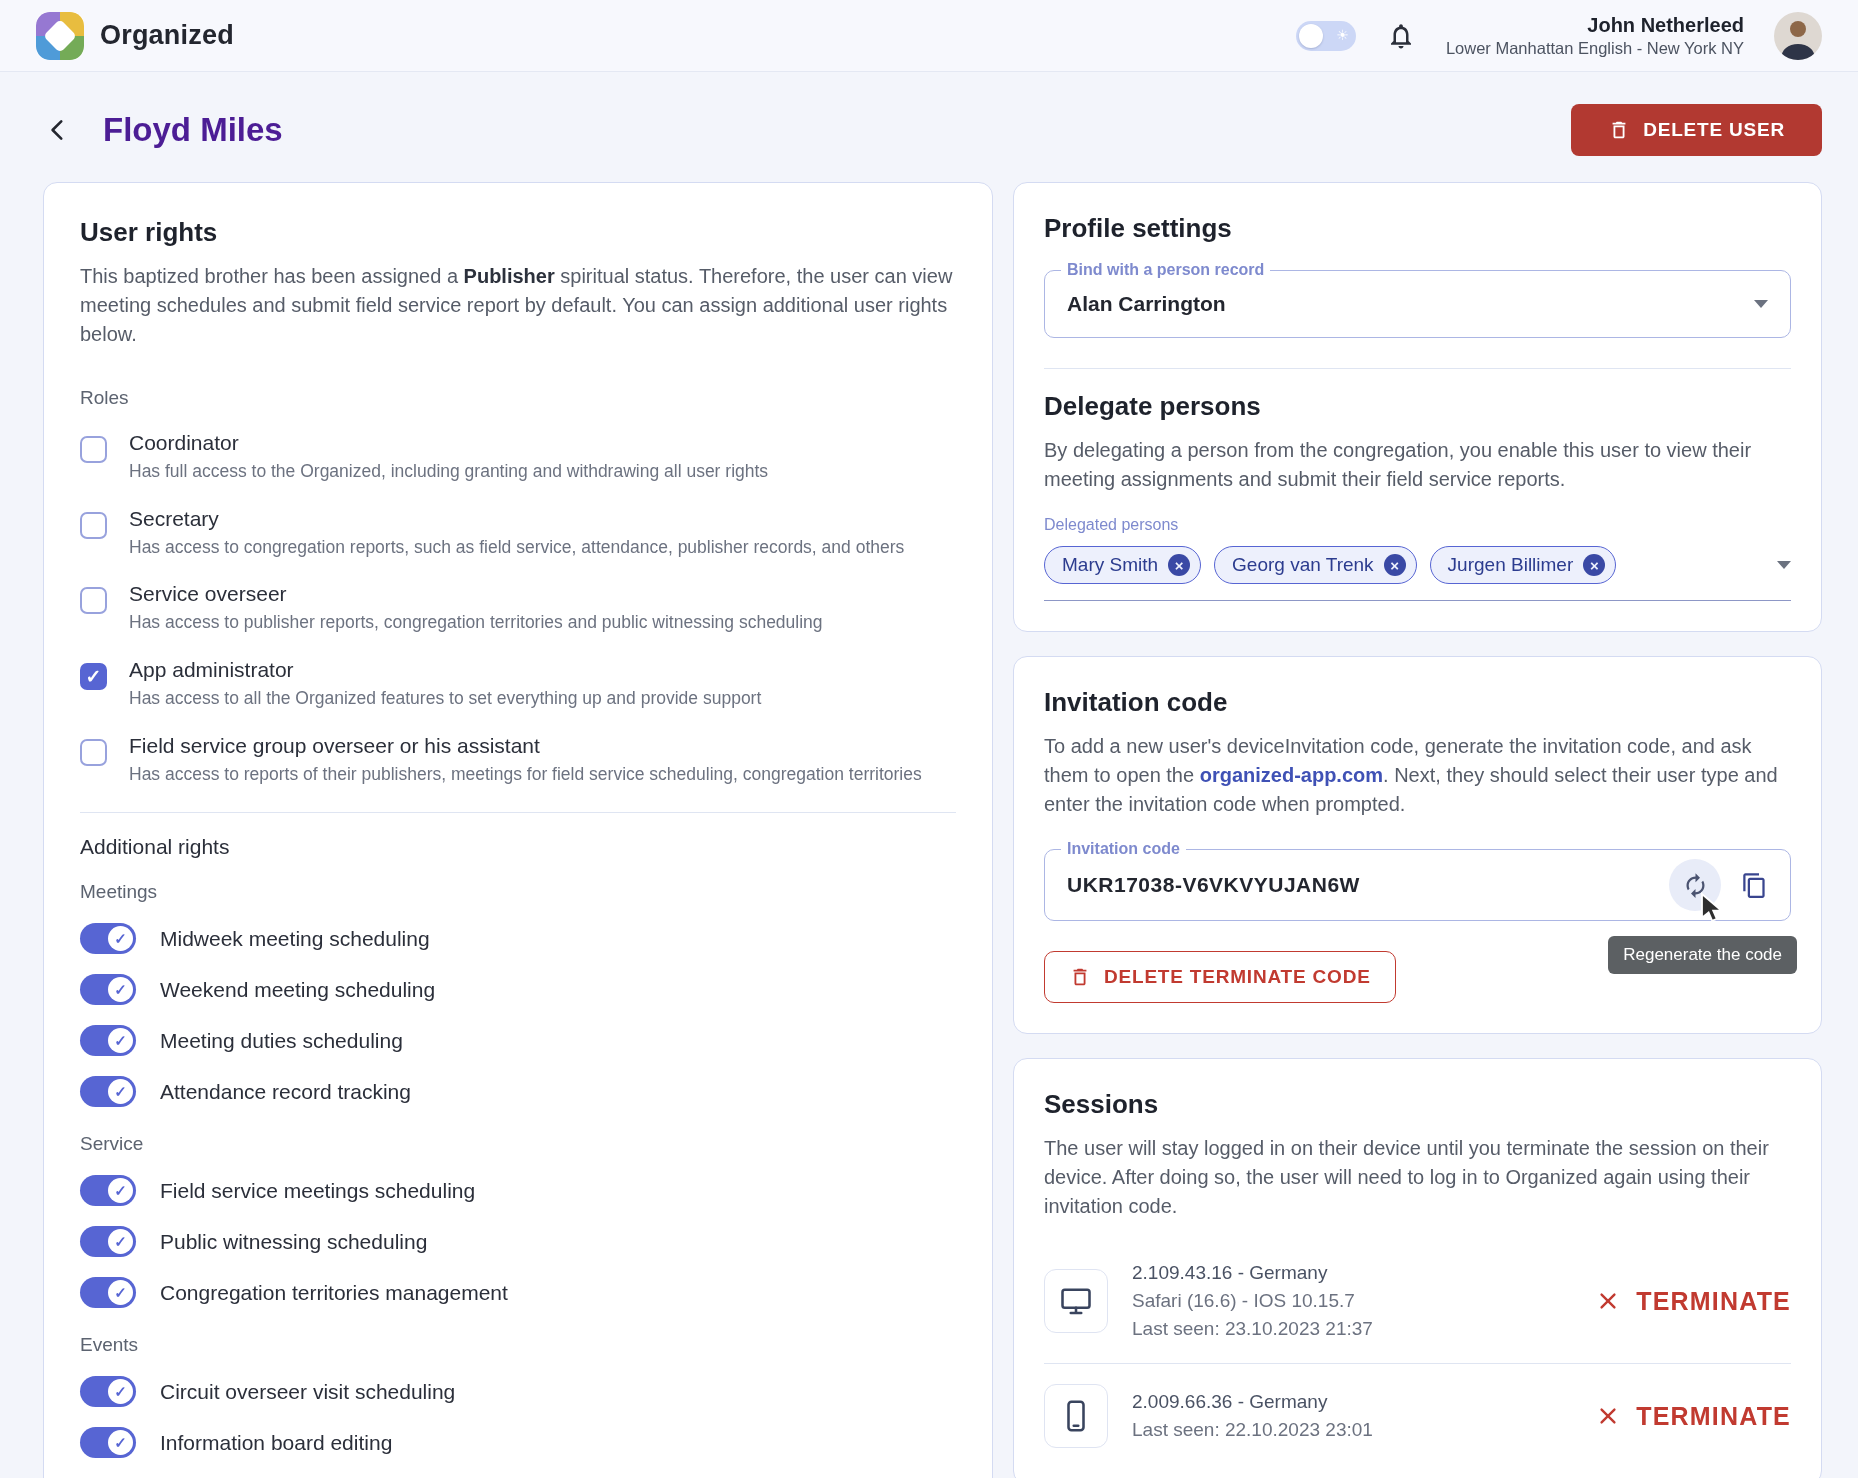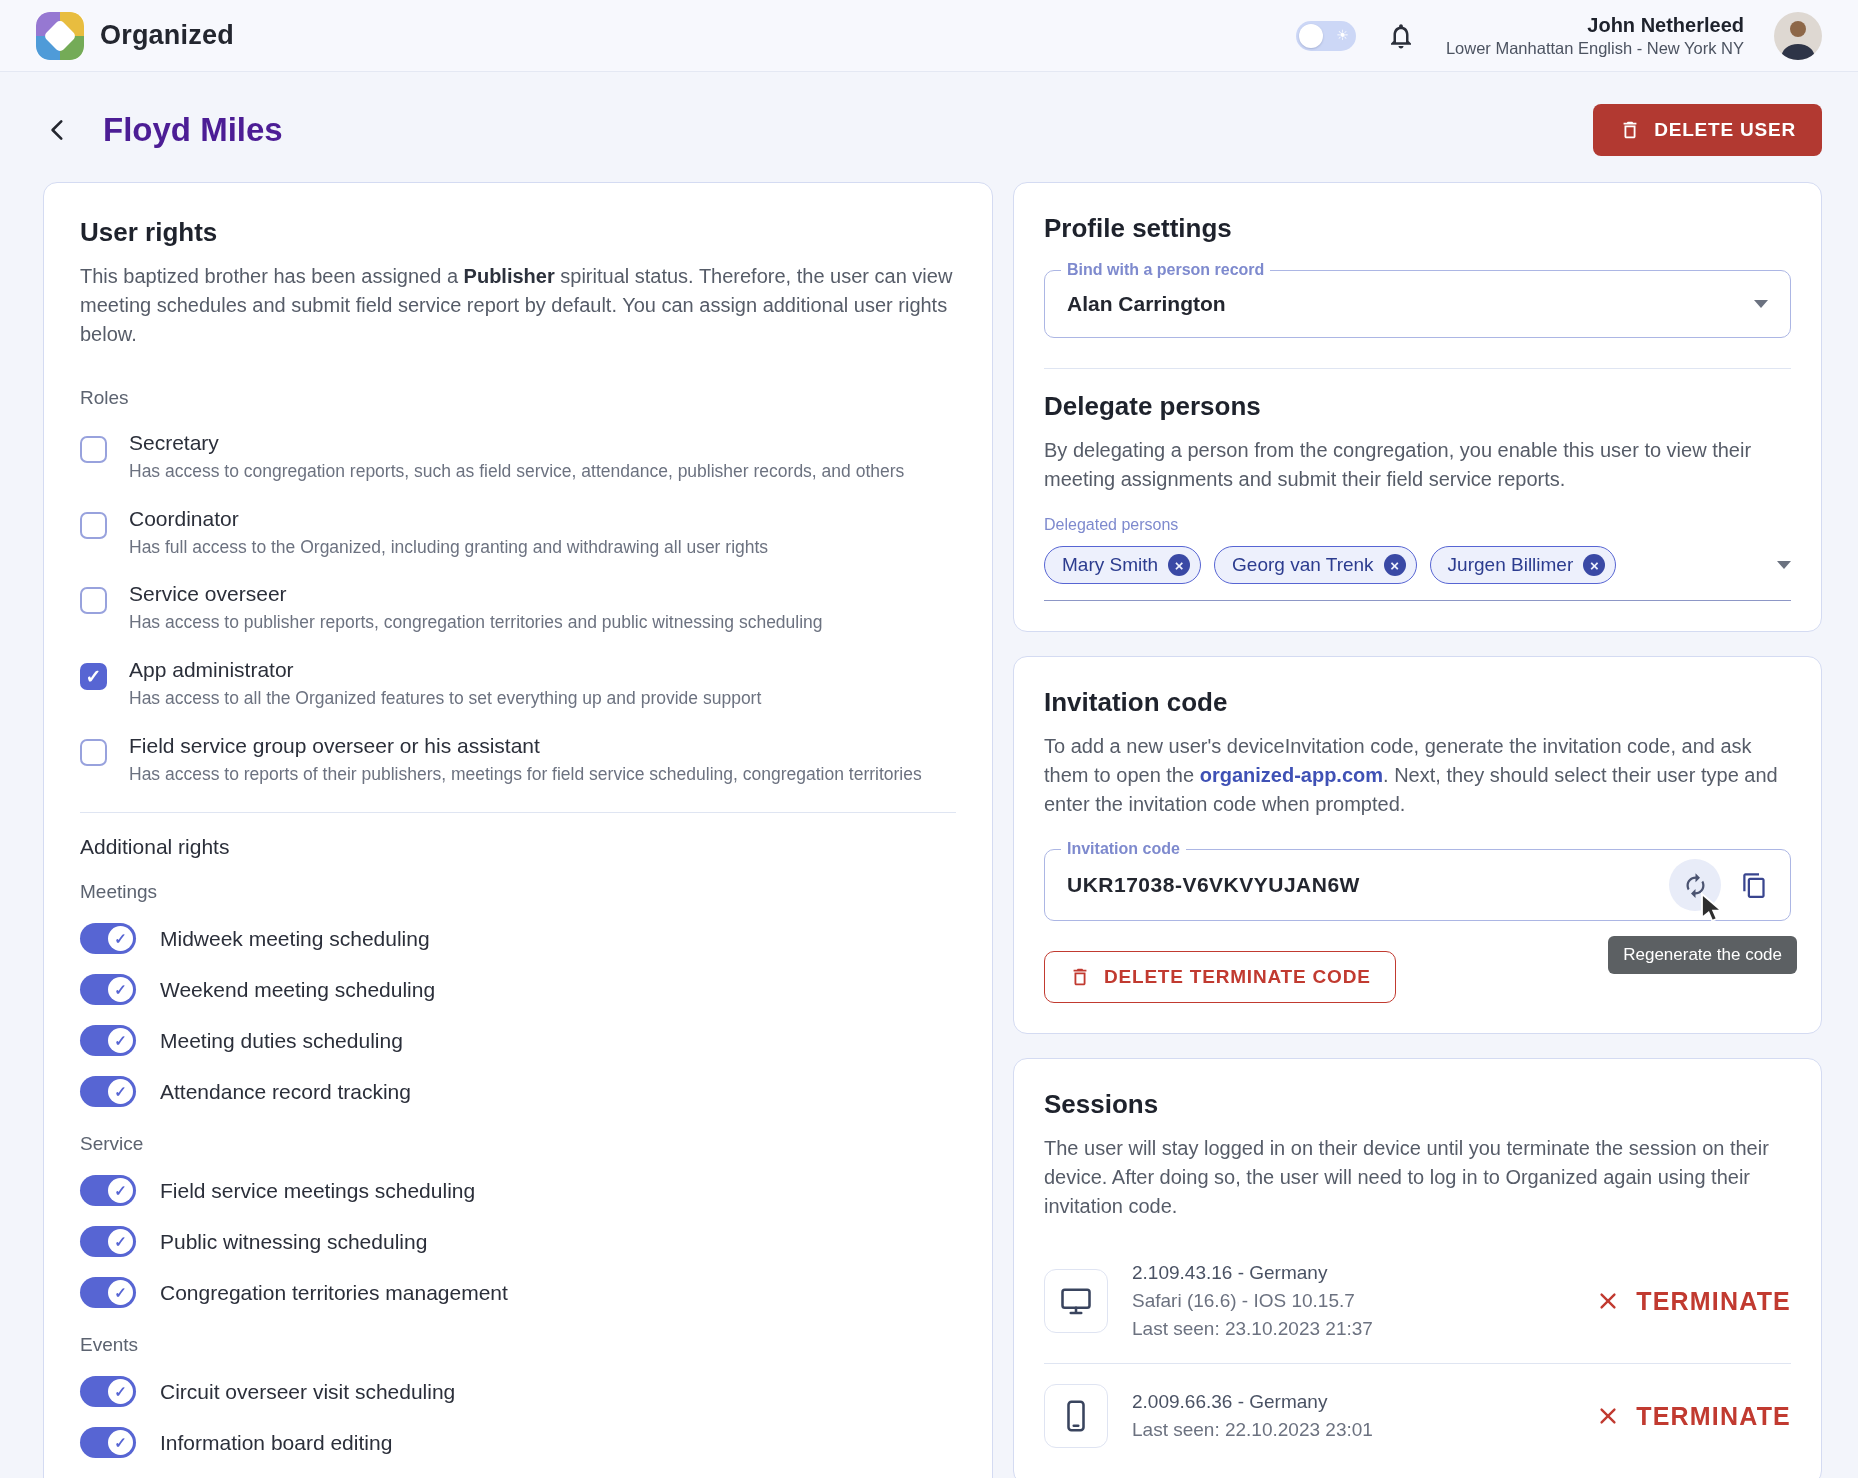--- a/index.html
+++ b/index.html
@@ -48,21 +48,21 @@
   .user-congregation { font-size: 16.5px; color: #4c5361; }
   .avatar { width: 48px; height: 48px; border-radius: 50%; overflow: hidden; flex: none; }
 
   
   .page-header { display: flex; align-items: center; padding: 32px 36px 26px 43px; }
   .back-btn { width: 30px; height: 30px; display:flex; align-items:center; justify-content:center; cursor:pointer; }
   .page-title { font-size: 33px; font-weight: bold; margin-left: 30px; color:#4c1d95; }
   .delete-user-btn {
     margin-left: auto; display: flex; align-items: center; gap: 13px;
     background: #b23931; color: #fff; border: none; border-radius: 8px;
-    padding: 15px 26px; font-family: inherit; font-size: 19px; font-weight: bold;
+    padding: 15px 37px; font-family: inherit; font-size: 19px; font-weight: bold;
     letter-spacing: .8px; cursor: pointer;
   }
 
   
   .content { display: flex; align-items: flex-start; gap: 20px; padding: 0 36px 40px 43px; }
   .card {
     background: #fff; border: 1px solid #d4dbf2; border-radius: 14px;
   }
   .left-card { flex: 0 0 950px; padding: 34px 36px 30px; }
   .right-col { flex: 1; display: flex; flex-direction: column; gap: 24px; }
@@ -238,29 +238,29 @@
     <h2 class="card-title">User rights</h2>
     <p class="desc mt14">
       <span>This baptized brother has been assigned a </span><b>Publisher</b><span> spiritual status. Therefore, the user can view meeting schedules and submit field service report by default. You can assign additional user rights below.</span>
     </p>
 
     <div class="section-label mt38 mb22">Roles</div>
 
     <div class="role-row">
       <span class="checkbox"></span>
       <div>
-        <div class="role-title">Secretary</div>
-        <div class="role-desc">Has access to congregation reports, such as field service, attendance, publisher records, and others</div>
+        <div class="role-title">Coordinator</div>
+        <div class="role-desc">Has full access to the Organized, including granting and withdrawing all user rights</div>
       </div>
     </div>
     <div class="role-row">
       <span class="checkbox"></span>
       <div>
-        <div class="role-title">Coordinator</div>
-        <div class="role-desc">Has full access to the Organized, including granting and withdrawing all user rights</div>
+        <div class="role-title">Secretary</div>
+        <div class="role-desc">Has access to congregation reports, such as field service, attendance, publisher records, and others</div>
       </div>
     </div>
     <div class="role-row">
       <span class="checkbox"></span>
       <div>
         <div class="role-title">Service overseer</div>
         <div class="role-desc">Has access to publisher reports, congregation territories and public witnessing scheduling</div>
       </div>
     </div>
     <div class="role-row">

